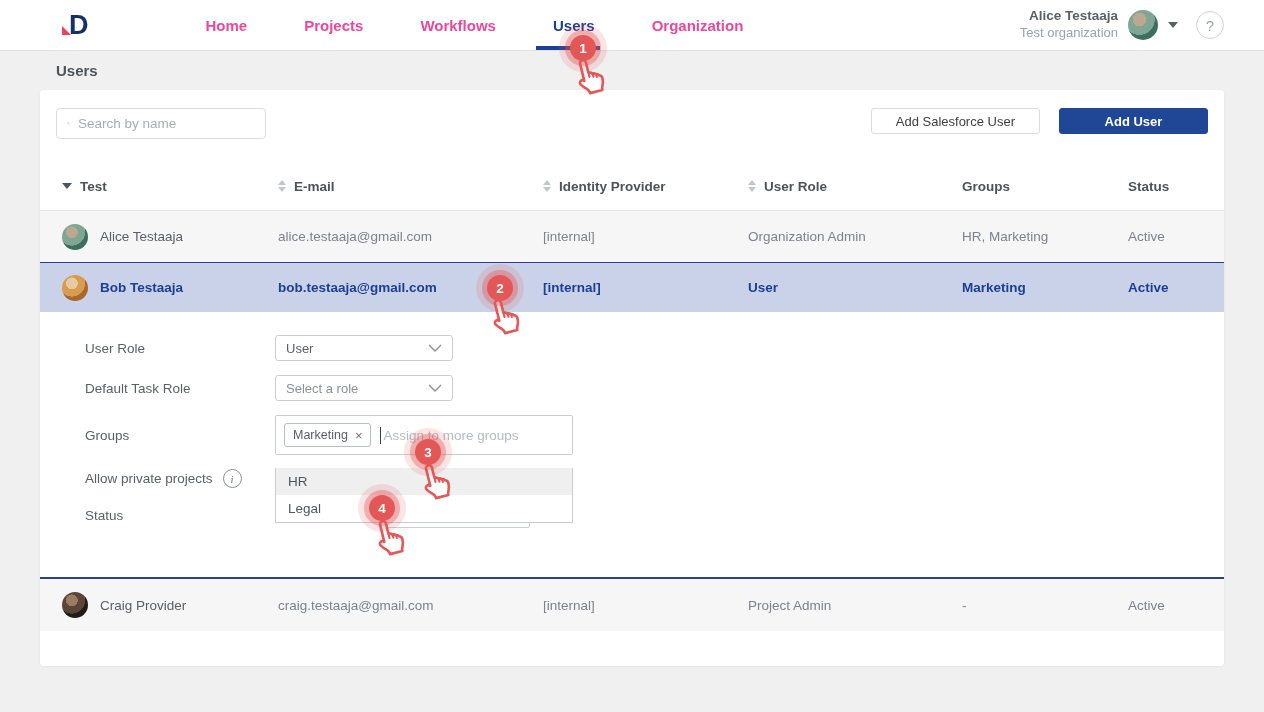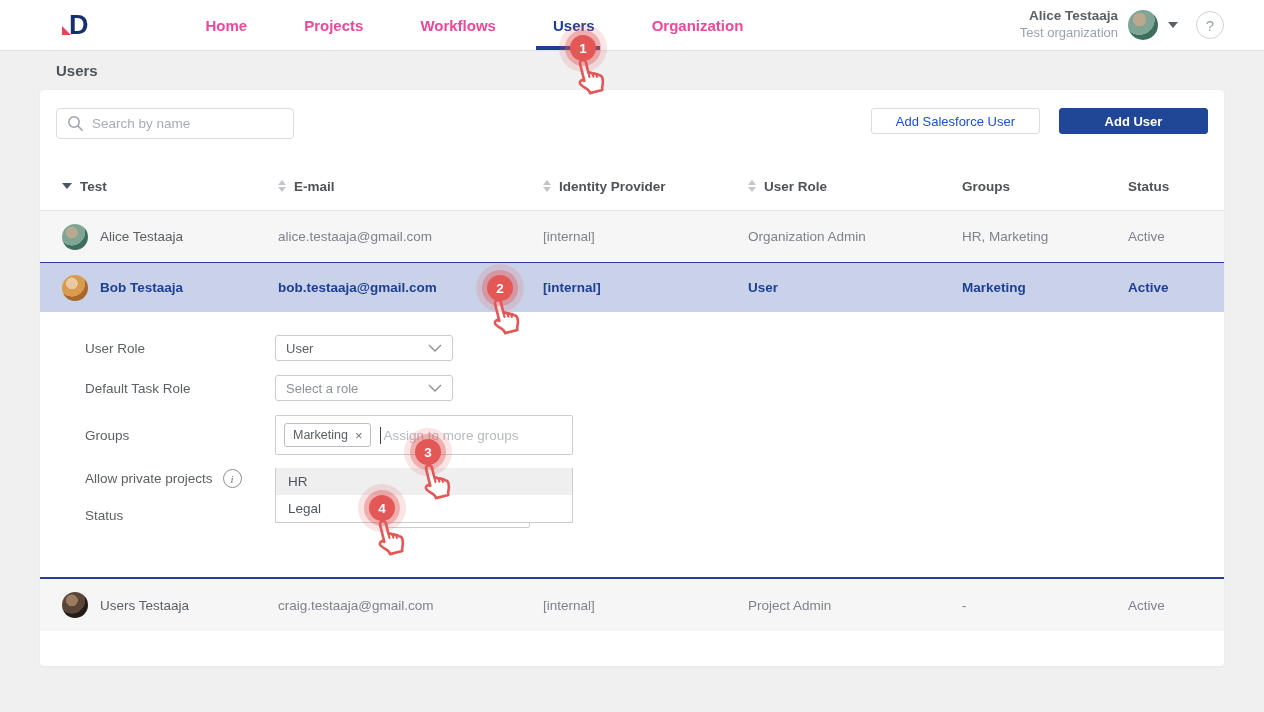--- a/index.html
+++ b/index.html
@@ -27,26 +27,26 @@
   .avatar.lg { width:30px; height:30px; }
   .caret-down { width:0; height:0; border-left:5px solid transparent; border-right:5px solid transparent; border-top:6px solid #5a5f66; cursor:pointer; }
   .help-btn { width:28px; height:28px; border-radius:50%; border:1px solid #cfd2d8; color:#9aa2ac; font-size:15px; display:flex; align-items:center; justify-content:center; margin-left:8px; cursor:pointer; background:#fff; }
 
   
   .page-title { height:40px; display:flex; align-items:center; padding-left:56px; font-size:15px; font-weight:bold; color:#4d5358; }
 
   
   .card { margin:0 40px; height:576px; background:#fff; border-radius:4px; box-shadow:0 1px 3px rgba(0,0,0,.05); }
   .toolbar { height:72px; padding:18px 16px 0 16px; display:flex; align-items:flex-start; }
-  .search-box { width:238px; height:31px; border:1px solid #d9dce1; border-radius:4px; background:#fff; display:flex; align-items:center; padding:0 10px; gap:8px; }
+  .search-box { width:210px; height:31px; border:1px solid #d9dce1; border-radius:4px; background:#fff; display:flex; align-items:center; padding:0 10px; gap:8px; }
   .search-box input { border:none; outline:none; flex:1; font-size:13.5px; font-family:inherit; color:#5b6066; background:transparent; }
   .search-box input::placeholder { color:#a7adb5; }
   .btns { margin-left:auto; display:flex; gap:19px; }
   .btn { height:26px; padding:0 24px; font-size:13px; border-radius:3px; font-family:inherit; cursor:pointer; }
-  .btn-ghost { background:#fff; border:1px solid #d9dce1; color:#1d4ed8; min-width:152px; }
+  .btn-ghost { background:#fff; border:1px solid #d9dce1; color:#404040; min-width:152px; }
   .btn-primary { background:#1f4796; border:1px solid #1f4796; color:#fff; min-width:149px; font-weight:bold; }
 
   
   .tgrid { display:grid; grid-template-columns:216px 265px 205px 214px 166px 1fr; padding-left:22px; align-items:center; }
   .thead { height:49px; border-bottom:1px solid #e4e6ea; font-size:13.5px; font-weight:bold; color:#4d5358; }
   .hcell { display:flex; align-items:center; gap:8px; cursor:pointer; }
   .hcell.plain { cursor:default; }
   .sort-desc { width:0; height:0; border-left:5px solid transparent; border-right:5px solid transparent; border-top:6px solid #4a5568; }
   .sort-both { display:flex; flex-direction:column; gap:2px; }
   .sort-both i { width:0; height:0; border-left:4px solid transparent; border-right:4px solid transparent; display:block; }
@@ -243,21 +243,21 @@
       <div class="drow mt22">
         <div class="dlabel">Status</div>
         <div class="status-val">Active</div>
         <button class="btn-deactivate">Deactivate</button>
       </div>
     </div>
 
     <div class="tgrid trow row-craig">
       <div class="namecell">
         <span class="avatar sm craig"></span>
-        <span>Users Testaaja</span>
+        <span>Craig Provider</span>
       </div>
       <div>craig.testaaja@gmail.com</div>
       <div>[internal]</div>
       <div>Project Admin</div>
       <div>-</div>
       <div>Active</div>
     </div>
 
   </div>
 

